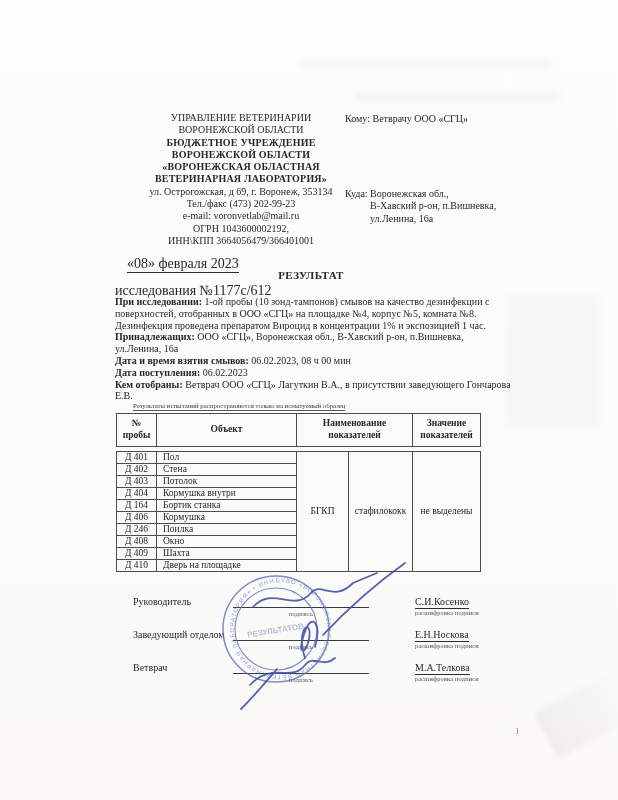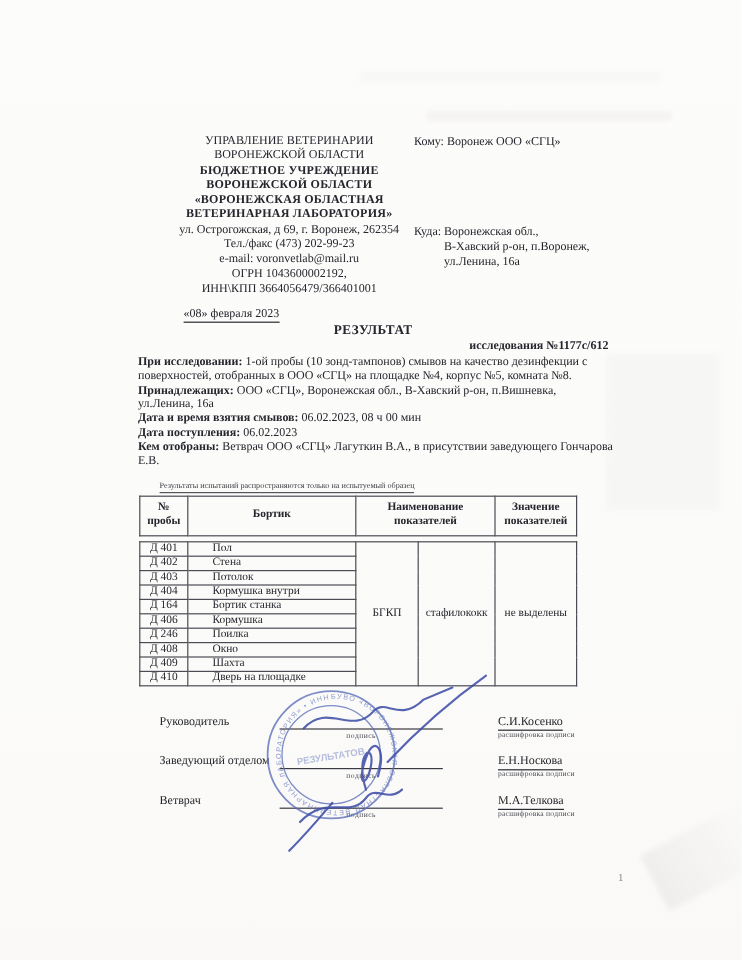--- a/index.html
+++ b/index.html
@@ -10,41 +10,41 @@
     color:#26262e;
   }
   .abs{position:absolute;}
   
   .org-block{left:128px;top:112px;width:226px;text-align:center;font-size:10px;line-height:12.3px;}
   .org-block .b{font-weight:bold;letter-spacing:.2px;}
   .addr-to{left:345px;top:113px;font-size:10px;}
   .addr-where{left:345px;top:188px;font-size:10px;line-height:12.3px;}
   .addr-where .ind{padding-left:25px;}
   
-  .doc-date{left:127px;top:256px;font-size:10px;margin-left:26px;}
+  .doc-date{left:127px;top:256px;font-size:14px;}
   .doc-date span{border-bottom:1px solid #2a2a32;padding-bottom:1px;}
   .doc-title{left:115px;top:269px;width:392px;text-align:center;font-weight:bold;font-size:11px;letter-spacing:.4px;}
-  .doc-subtitle{left:115px;top:283px;width:392px;text-align:right;font-weight:bold;font-size:10px;}
+  .doc-subtitle{left:115px;top:283px;width:392px;text-align:left;font-weight:normal;font-size:14px;}
   
   .details{left:115px;top:296px;width:397px;font-size:10px;line-height:11.8px;}
   .details p{margin:0;}
   .details b{font-weight:bold;}
   
   .fine-print{left:133px;top:402px;font-size:6.8px;color:#3c3c44;}
   .fine-print span{border-bottom:.5px solid #55555e;padding-bottom:.5px;}
   
   table{border-collapse:collapse;table-layout:fixed;}
   .tbl-head{left:116px;top:413px;}
   .tbl-body{left:116px;top:451px;}
   th,td{border:1px solid #4b4b55;font-family:inherit;color:#26262e;overflow:hidden;}
   th{font-size:9.5px;font-weight:bold;text-align:center;vertical-align:middle;white-space:pre-line;line-height:1.25;padding:2px 1px;}
   .tbl-head th{height:28px;}
   td{font-size:9.5px;padding:0 2px;height:11px;line-height:11px;white-space:nowrap;}
   td.c-id{text-align:center;}
-  td.c-obj{padding-left:20px;}
+  td.c-obj{padding-left:6px;}
   td.merged{text-align:center;vertical-align:middle;white-space:nowrap;}
   
   .sig-role{font-size:10px;left:133px;}
   .sig-line{border-bottom:1px solid #3a3a42;left:233px;width:136px;height:0;}
   .sig-caption{left:233px;width:136px;text-align:center;font-size:6.3px;color:#4b4b55;letter-spacing:.4px;}
   .sig-name{left:415px;font-size:10px;}
   .sig-name span{border-bottom:1px solid #2a2a32;padding-bottom:.5px;}
   .sig-decipher{left:415px;font-size:6.3px;color:#4b4b55;letter-spacing:.2px;}
   .page-num{left:515px;top:726px;font-size:9px;color:#85858c;}
   
@@ -65,60 +65,61 @@
 <div class="abs artifact art2"></div>
 <div class="abs artifact art3"></div>
 
 <div class="abs org-block">
   <div>УПРАВЛЕНИЕ ВЕТЕРИНАРИИ</div>
   <div>ВОРОНЕЖСКОЙ ОБЛАСТИ</div>
   <div class="b">БЮДЖЕТНОЕ УЧРЕЖДЕНИЕ</div>
   <div class="b">ВОРОНЕЖСКОЙ ОБЛАСТИ</div>
   <div class="b">«ВОРОНЕЖСКАЯ ОБЛАСТНАЯ</div>
   <div class="b">ВЕТЕРИНАРНАЯ ЛАБОРАТОРИЯ»</div>
-  <div>ул. Острогожская, д 69, г. Воронеж, 262354</div>
+  <div>ул. Острогожская, д 69, г. Воронеж, 353134</div>
   <div>Тел./факс (473) 202-99-23</div>
   <div>e-mail: voronvetlab@mail.ru</div>
   <div>ОГРН 1043600002192,</div>
   <div>ИНН\КПП 3664056479/366401001</div>
 </div>
 
-<div class="abs addr-to">Кому: Воронеж ООО «СГЦ»</div>
+<div class="abs addr-to">Кому: Ветврачу ООО «СГЦ»</div>
 <div class="abs addr-where">
   <div>Куда: Воронежская обл.,</div>
-  <div class="ind">В-Хавский р-он, п.Воронеж,</div>
+  <div class="ind">В-Хавский р-он, п.Вишневка,</div>
   <div class="ind">ул.Ленина, 16а</div>
 </div>
 
 <div class="abs doc-date"><span>«08» февраля 2023</span></div>
 <div class="abs doc-title">РЕЗУЛЬТАТ</div>
 <div class="abs doc-subtitle">исследования №1177с/612</div>
 
 <div class="abs details">
   <p><b>При исследовании:</b><span> 1-ой пробы (10 зонд-тампонов) смывов на качество дезинфекции с поверхностей, отобранных в ООО «СГЦ» на площадке №4, корпус №5, комната №8.</span></p>
+  <p><span>Дезинфекция проведена препаратом Вироцид в концентрации 1% и экспозицией 1 час.</span></p>
   <p><b>Принадлежащих:</b><span> ООО «СГЦ», Воронежская обл., В-Хавский р-он, п.Вишневка, ул.Ленина, 16а</span></p>
   <p><b>Дата и время взятия смывов:</b><span> 06.02.2023, 08 ч 00 мин</span></p>
   <p><b>Дата поступления:</b><span> 06.02.2023</span></p>
   <p><b>Кем отобраны:</b><span> Ветврач ООО «СГЦ» Лагуткин В.А., в присутствии заведующего Гончарова Е.В.</span></p>
 </div>
 
 <div class="abs fine-print"><span>Результаты испытаний распространяются только на испытуемый образец</span></div>
 
 <table class="abs tbl-head">
   <colgroup>
       <col style="width:40px">
       <col style="width:140px">
       <col style="width:116px">
       <col style="width:68px">
     </colgroup>
   <tbody>
       <tr>
     <th>№
 пробы</th>
-    <th>Бортик</th>
+    <th>Объект</th>
     <th>Наименование
 показателей</th>
     <th>Значение
 показателей</th>
   </tr>
 </tbody>
   </table>
 
 <table class="abs tbl-body">
   <colgroup>

